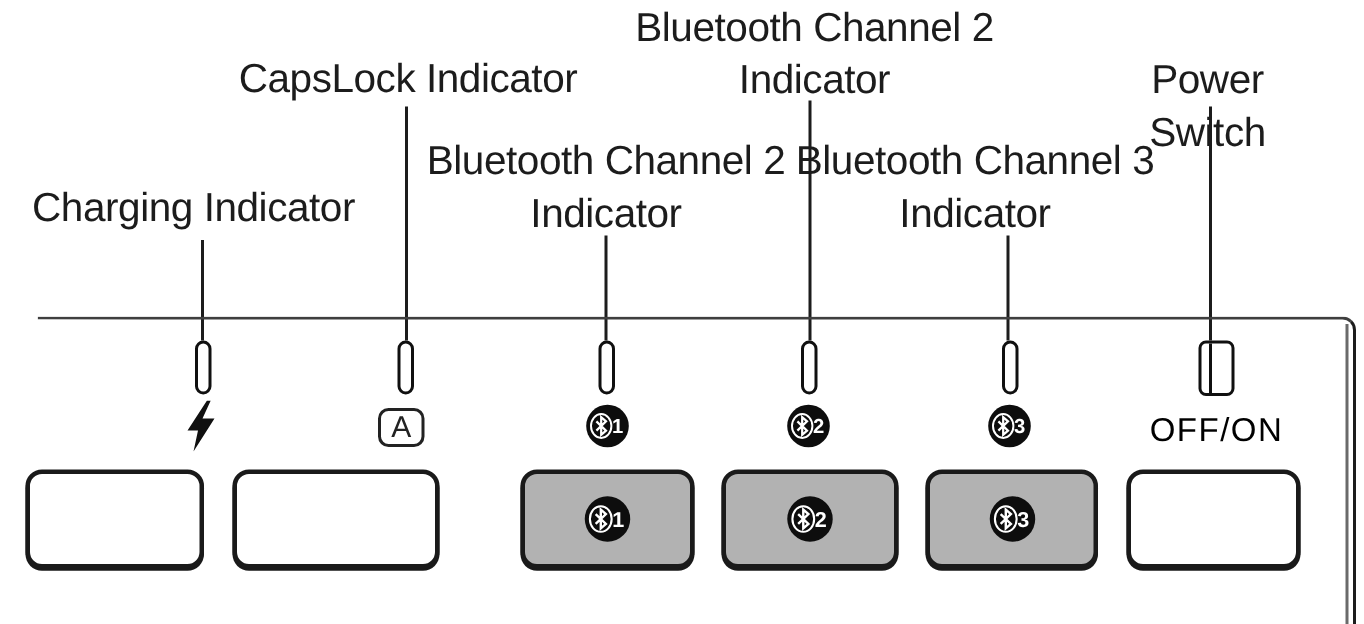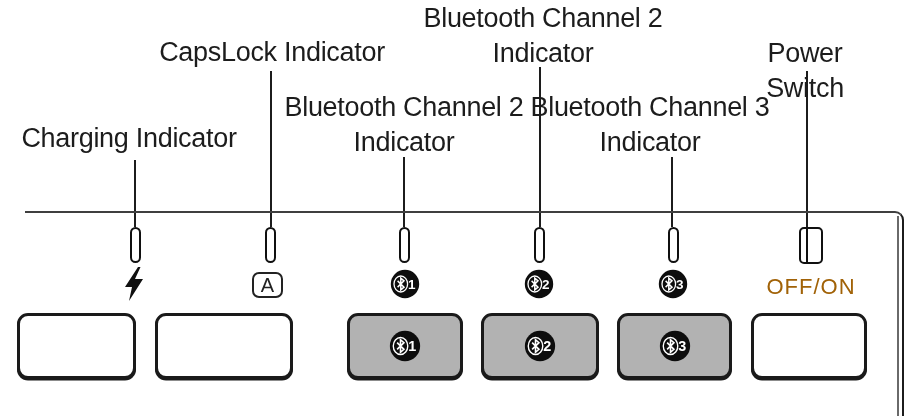--- a/index.html
+++ b/index.html
@@ -29,21 +29,21 @@
   }
   .power-switch-knob{position:absolute;left:4.5px;top:0;width:2px;height:100%;background:#101010;}
   .icon-abs{position:absolute;}
   .capslock-box{
     position:absolute;left:252px;top:272px;width:31px;height:26px;box-sizing:border-box;
     border:2px solid #222;border-radius:7px;display:flex;align-items:center;justify-content:center;
     font-size:20px;color:#222;background:#fff;
   }
   .offon{
     position:absolute;left:811px;top:274px;transform:translateX(-50%);
-    font-size:22px;letter-spacing:1px;color:#a16207;white-space:nowrap;
+    font-size:22px;letter-spacing:1px;color:#000000;white-space:nowrap;
   }
   .key{
     position:absolute;top:313px;height:66px;box-sizing:border-box;
     border:3.5px solid #1a1a1a;border-radius:11px;background:#fff;
     display:flex;align-items:center;justify-content:center;
     box-shadow:0 1.5px 0 0 #1a1a1a;
   }
   .key.gray{background:#b2b2b2;}
   svg text{font-family:"Liberation Sans", sans-serif;}
 </style>

